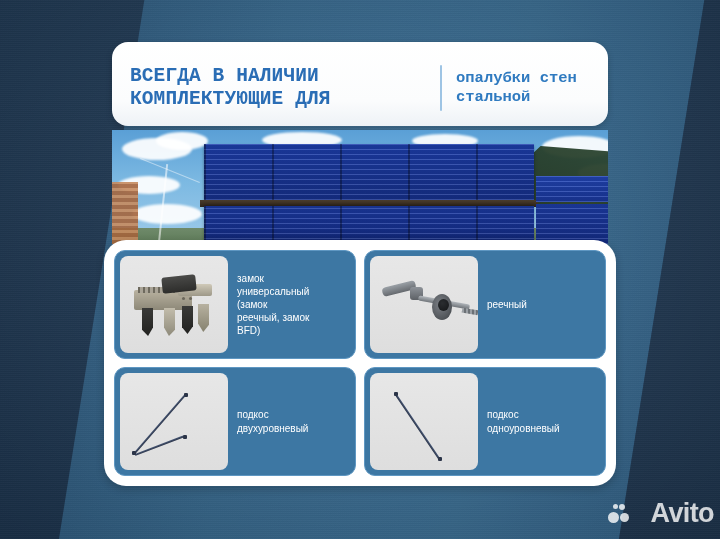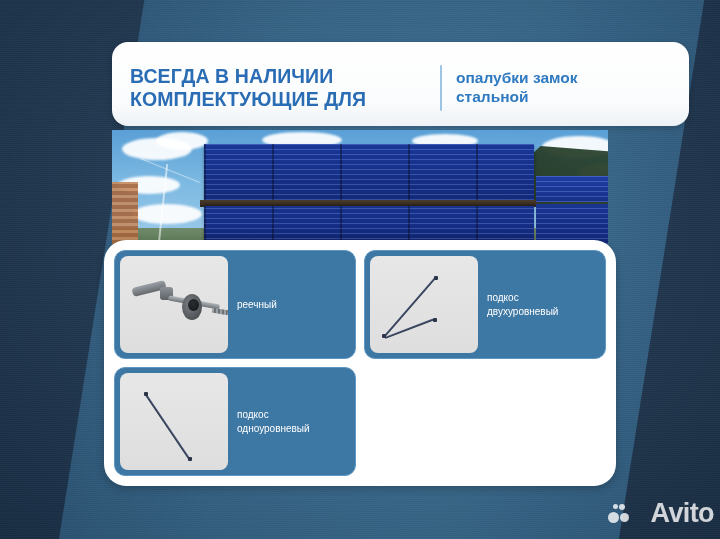--- a/index.html
+++ b/index.html
@@ -35,26 +35,26 @@
     pointer-events:none;
   }
   .bg-vignette{
     position:absolute;inset:0;
     background:radial-gradient(ellipse at 50% 45%,rgba(255,255,255,.05) 0%,rgba(0,0,0,.18) 100%);
     pointer-events:none;
   }
 
   
   .header-card{
-    position:absolute;left:112px;top:42px;width:577px;height:84px;
+    position:absolute;left:112px;top:42px;width:496px;height:84px;
     background:linear-gradient(180deg,#ffffff 0%,#fbfcfd 70%,#eef2f6 100%);
     border-radius:16px;
     box-shadow:0 2px 6px rgba(0,0,0,.18);
     display:flex;align-items:center;
-    box-sizing:border-box;padding:8px 14px 0 18px;
+    box-sizing:border-box;padding:8px 14px 0 18px;font-family:Liberation Mono, monospace;
   }
   .headline{
     color:#2a6db5;font-weight:bold;font-size:19.5px;line-height:1.16;
     letter-spacing:.1px;white-space:pre-line;flex:0 0 auto;width:306px;
     text-shadow:0 1px 0 rgba(255,255,255,.7);
   }
   .divider{width:2px;height:46px;background:#9ec4e4;border-radius:2px;margin:0 14px 0 4px;flex:0 0 auto;}
   .subhead{
     color:#2f7ac0;font-weight:bold;font-size:15.5px;line-height:1.2;
     white-space:pre-line;flex:1 1 auto;
@@ -191,21 +191,21 @@
     <div class="band band-left"></div>
     <div class="band band-right"></div>
     <div class="bg-texture"></div>
     <div class="bg-vignette"></div>
   </div>
 
   <div class="header-card">
     <div class="headline">ВСЕГДА В НАЛИЧИИ
 КОМПЛЕКТУЮЩИЕ ДЛЯ</div>
     <div class="divider"></div>
-    <div class="subhead">опалубки замок
+    <div class="subhead">опалубки стен
 стальной</div>
   </div>
 
   <div class="photo">
     <div class="sky"></div>
     <div class="cloud" style="left:10px;top:8px;width:70px;height:22px;"></div>
     <div class="cloud" style="left:44px;top:2px;width:52px;height:18px;"></div>
     <div class="cloud" style="left:150px;top:2px;width:80px;height:16px;"></div>
     <div class="cloud" style="left:300px;top:4px;width:66px;height:14px;"></div>
     <div class="cloud" style="left:430px;top:6px;width:74px;height:22px;"></div>
@@ -230,20 +230,39 @@
     <div class="stack panel-right-top">
       <div class="ribs"></div>
     </div>
     <div class="stack panel-right-bot">
       <div class="ribs"></div>
     </div>
   </div>
 
   <div class="products">
 
+    <div class="card">
+      <div class="thumb">
+        <div class="lock-body"></div>
+        <div class="lock-rail"></div>
+        <div class="lock-arm"></div>
+        <div class="lock-head"></div>
+        <div class="lock-dot" style="left:62px;top:41px;"></div>
+        <div class="lock-dot" style="left:69px;top:41px;"></div>
+        <div class="jaw jaw1"></div>
+        <div class="jaw jaw2"></div>
+        <div class="jaw jaw3"></div>
+        <div class="jaw jaw4"></div>
+      </div>
+      <div class="card-label">замок
+универсальный
+(замок
+реечный, замок
+BFD)</div>
+    </div>
 
     <div class="card">
       <div class="thumb">
         <div class="kp-handle"></div>
         <div class="kp-elbow"></div>
         <div class="kp-shaft"></div>
         <div class="kp-washer"></div>
         <div class="kp-nut"></div>
         <div class="kp-tip"></div>
       </div>

